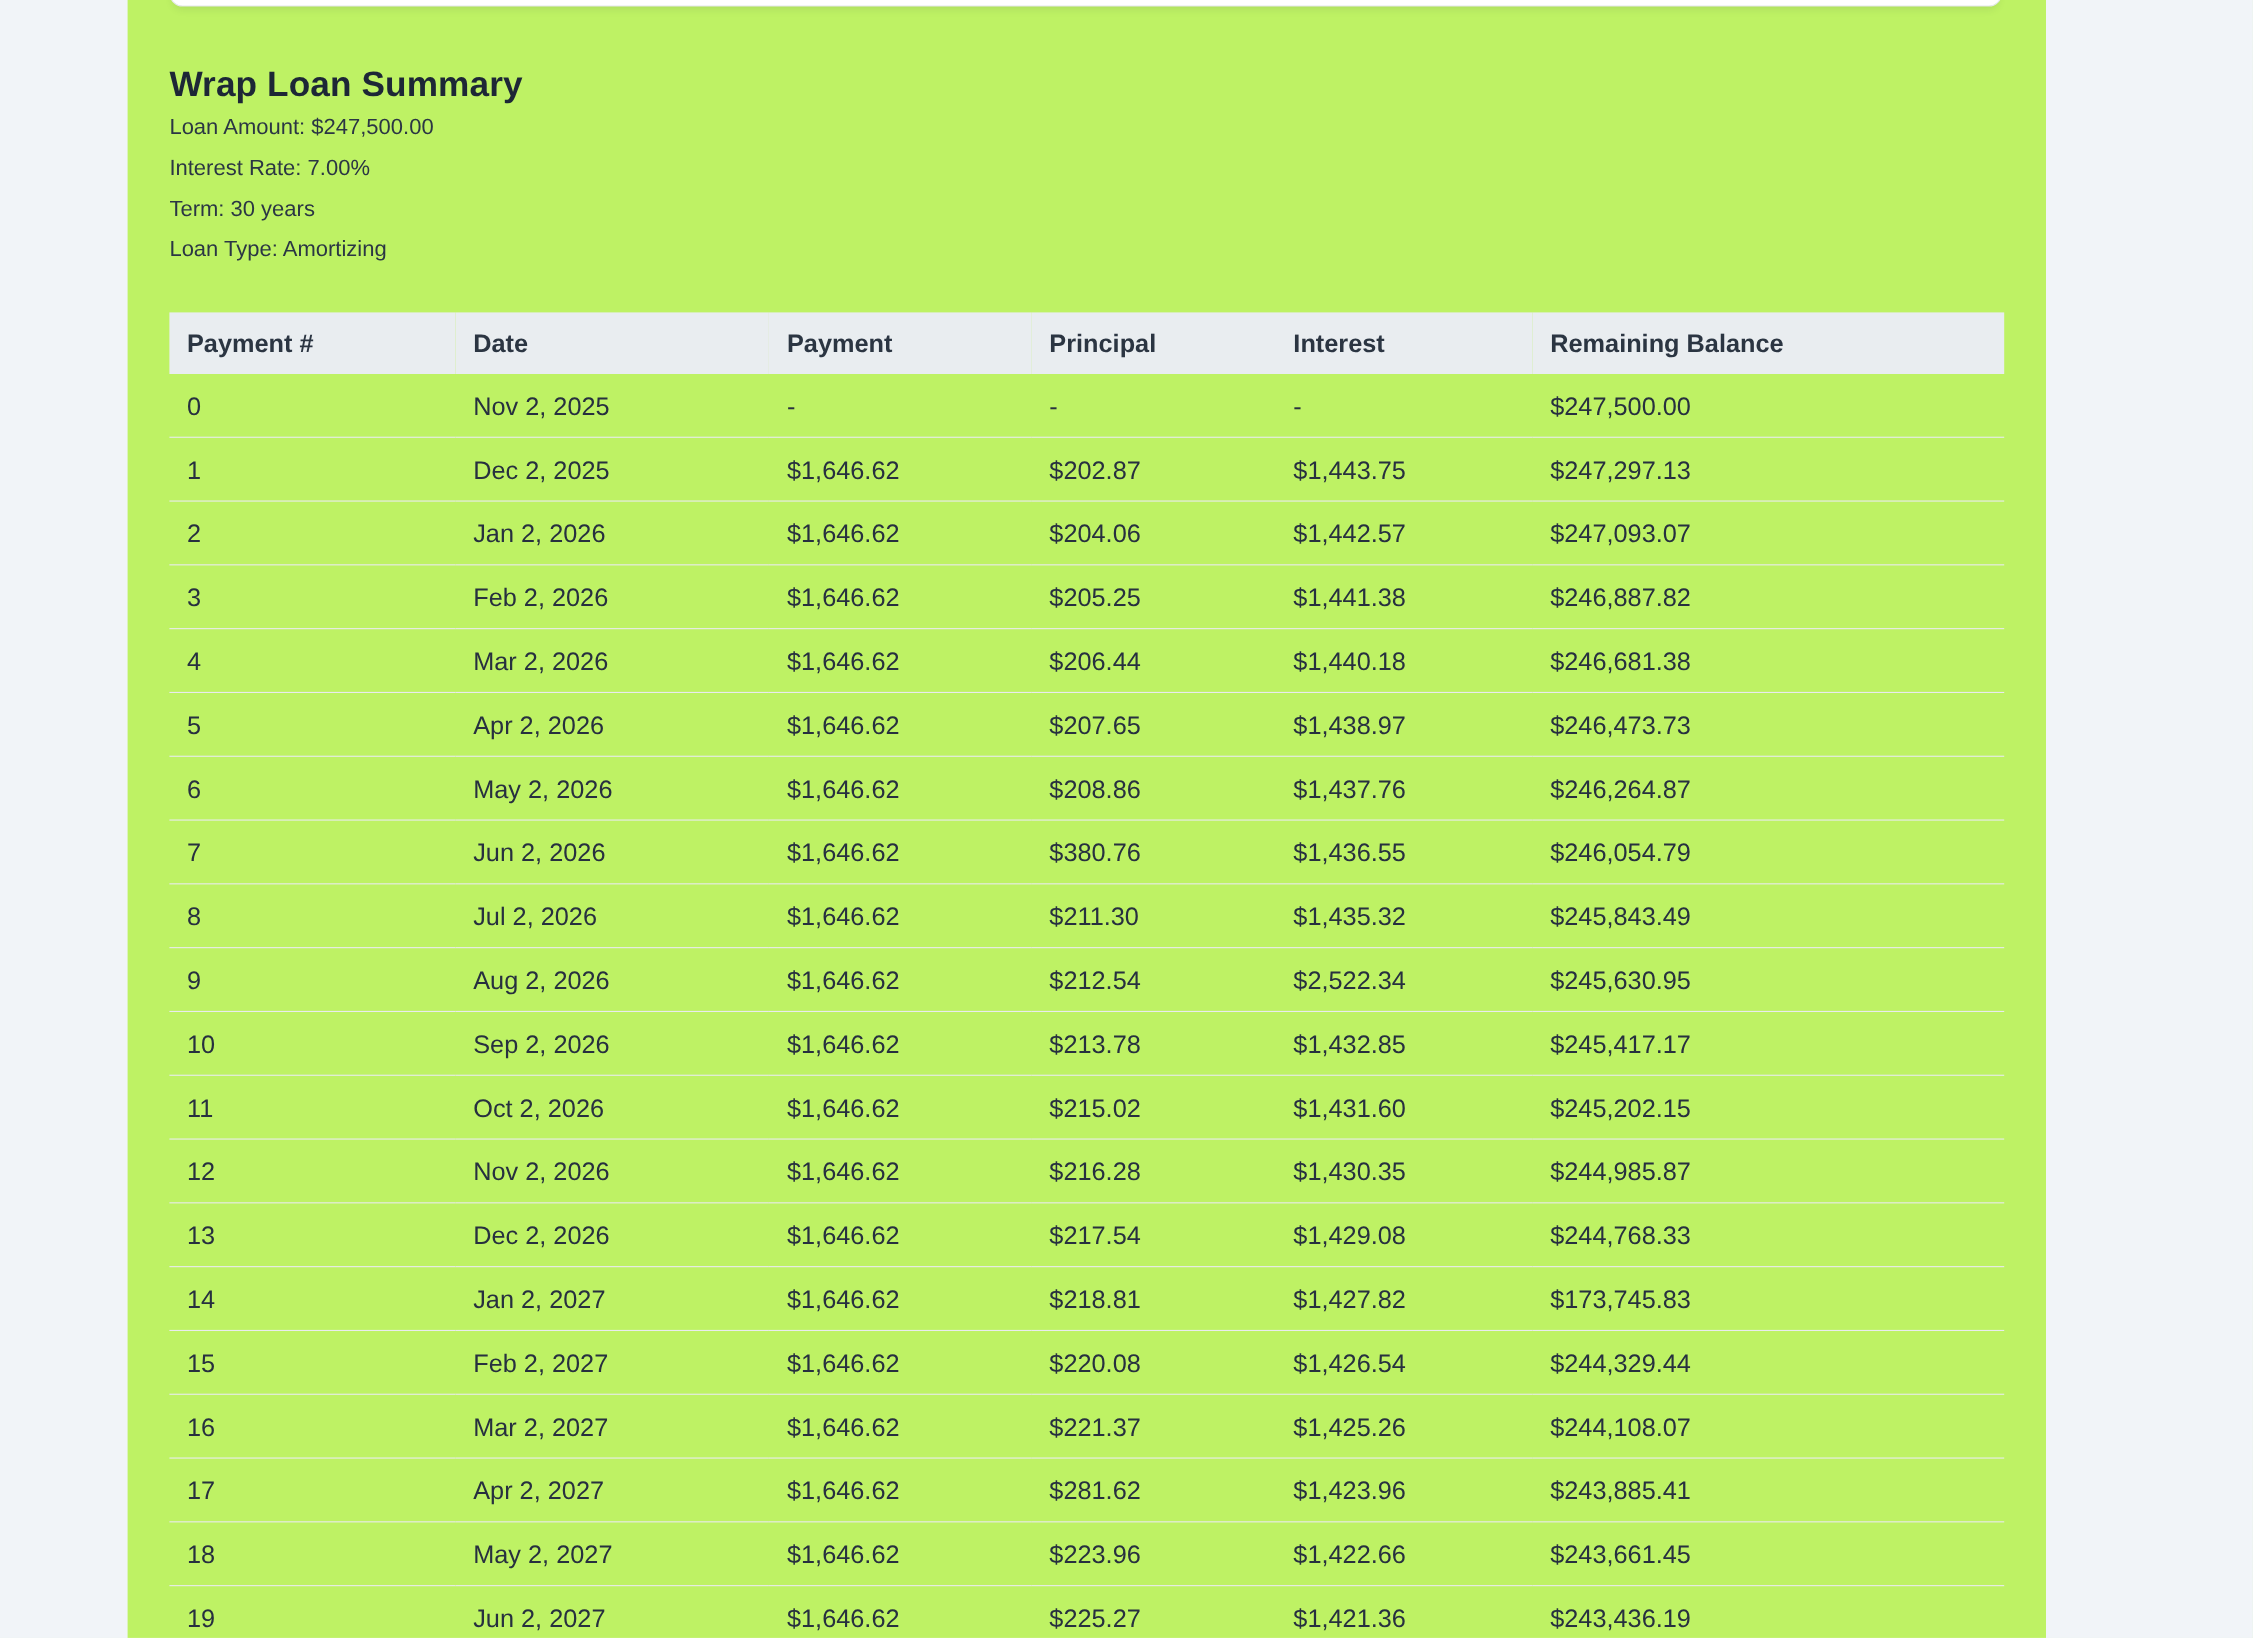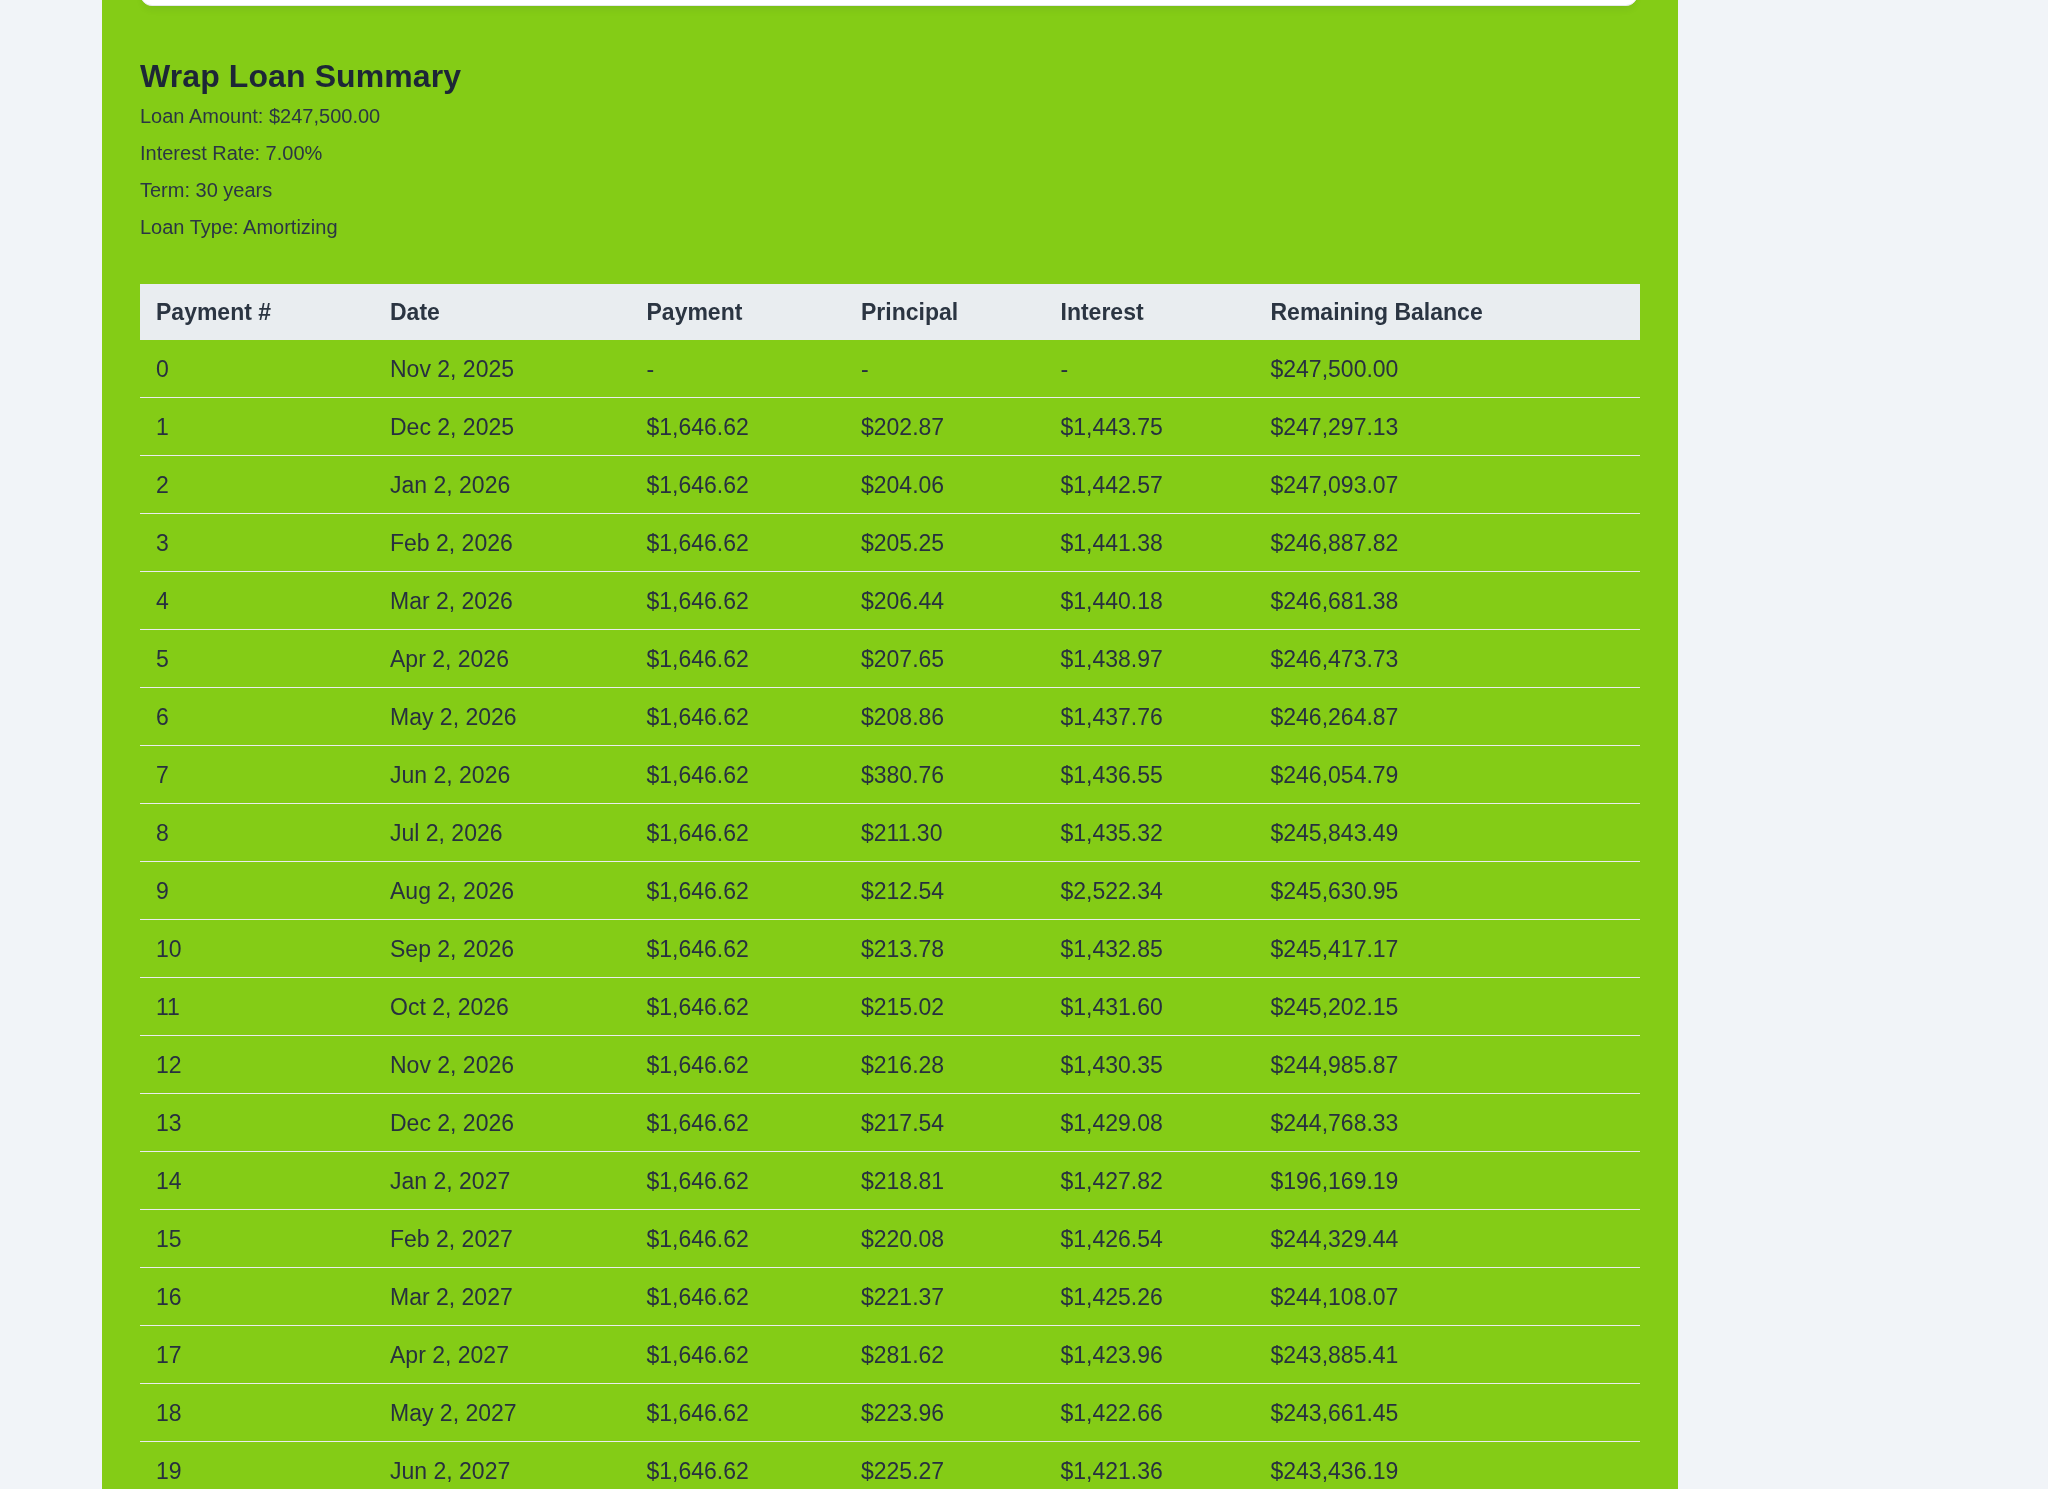--- a/index.html
+++ b/index.html
@@ -5,23 +5,23 @@
   * { margin: 0; padding: 0; box-sizing: border-box; }
   html, body {
     width: 2048px; height: 1489px;
     overflow: hidden;
     background: #f1f4f8;
     font-family: "Liberation Sans", sans-serif;
     position: relative;
   }
   .panel {
     position: absolute;
-    left: 102px; top: 0;
-    width: 1576px; height: 1489px;
-    background: #84cc16;
+    left: 116px; top: 0;
+    width: 1744px; height: 1489px;
+    background: #bef264;
     overflow: hidden;
   }
   .top-card {
     position: absolute;
     top: -44px; left: 38px; right: 40px;
     height: 50px;
     background: #ffffff;
     border: 1px solid #e5e8ec;
     border-radius: 12px;
     box-shadow: 0 6px 8px -4px rgba(30, 40, 60, 0.10);
@@ -227,21 +227,21 @@
             <td>$217.54</td>
             <td>$1,429.08</td>
             <td>$244,768.33</td>
           </tr>
           <tr>
             <td>14</td>
             <td>Jan 2, 2027</td>
             <td>$1,646.62</td>
             <td>$218.81</td>
             <td>$1,427.82</td>
-            <td>$196,169.19</td>
+            <td>$173,745.83</td>
           </tr>
           <tr>
             <td>15</td>
             <td>Feb 2, 2027</td>
             <td>$1,646.62</td>
             <td>$220.08</td>
             <td>$1,426.54</td>
             <td>$244,329.44</td>
           </tr>
           <tr>

